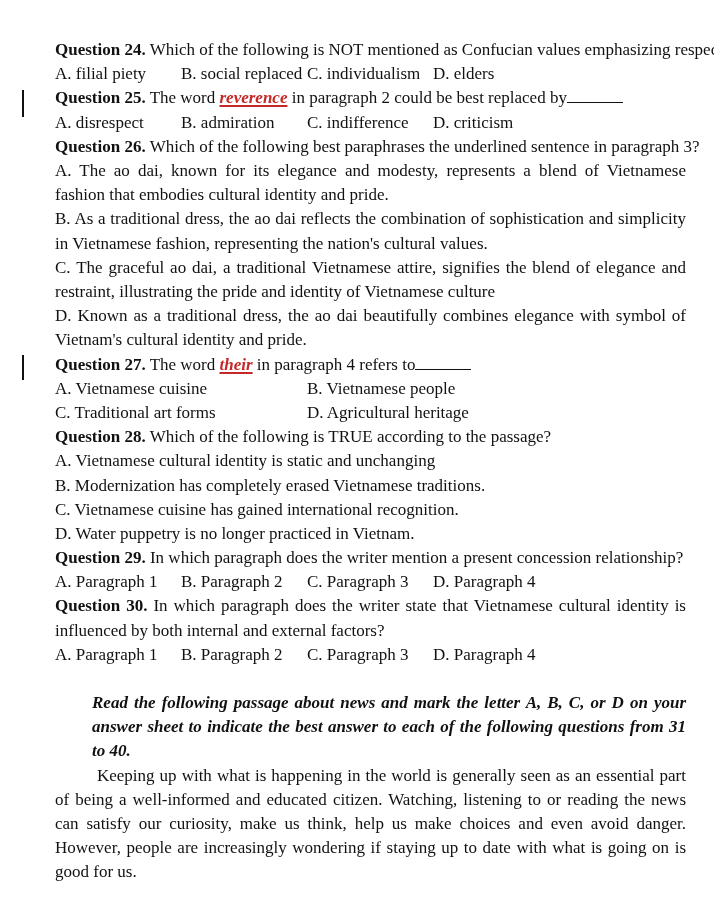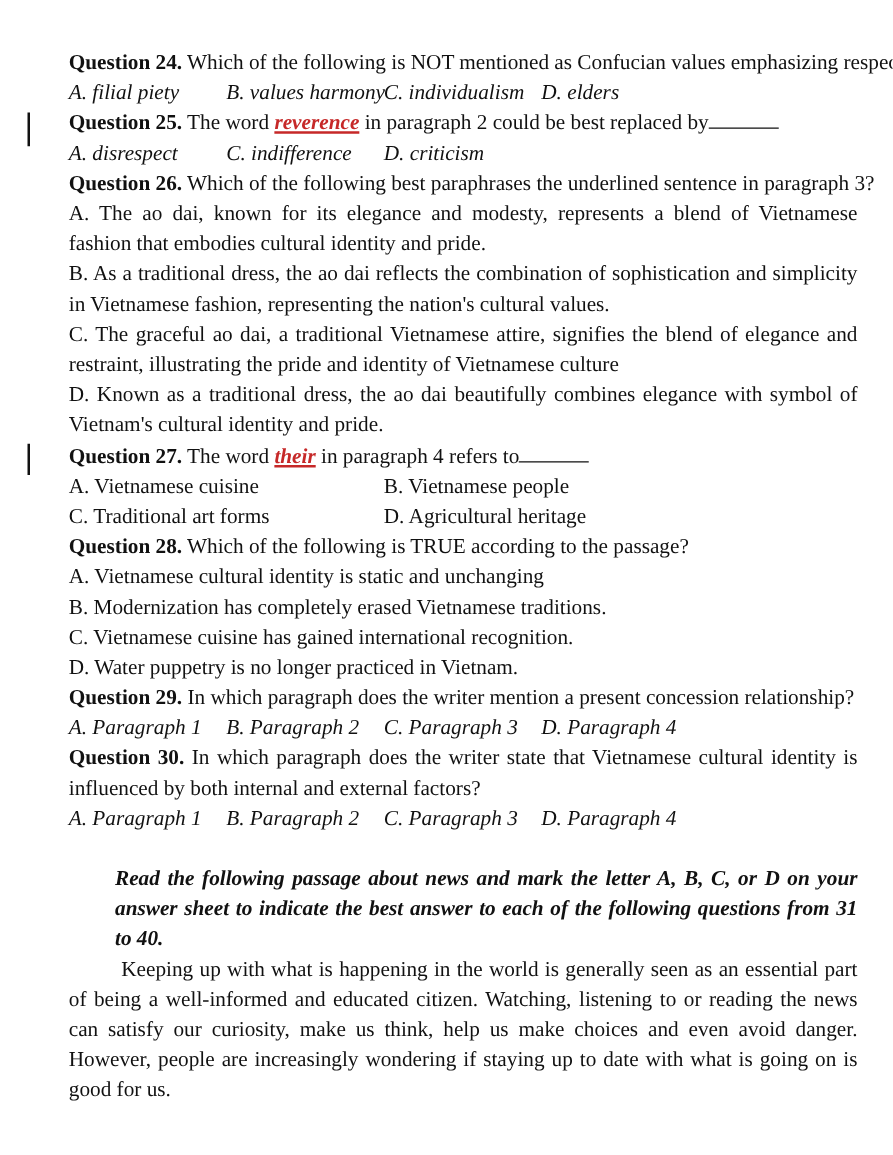--- a/index.html
+++ b/index.html
@@ -3,21 +3,21 @@
   <meta charset="utf-8">
   <style>
     html, body { margin: 0; padding: 0; background: #ffffff; }
     body { width: 714px; height: 924px; position: relative; overflow: hidden;
       font-family: "Liberation Serif", "DejaVu Serif", serif; color: #111; }
     .page { position: absolute; left: 55px; top: 38px; width: 631px; font-size: 17px; }
     .line { height: 24.2px; line-height: 24.2px; white-space: nowrap; position: relative; }
     .q-label { font-weight: bold; }
     .hl { color: #c62828; font-weight: bold; text-decoration: underline; text-decoration-color: #c62828; text-decoration-thickness: 2px; text-underline-offset: 2px; font-style: italic; }
     .blank { display: inline-block; width: 56px; border-bottom: 1px solid #111; height: 13px; vertical-align: baseline; }
-    .opts4 { display: flex; font-style: italic; }
+    .opts4 { display: flex; }
     .opts4 span { display: inline-block; }
     .opts4 .o1 { width: 126px; }
     .opts4 .o2 { width: 126px; }
     .opts4 .o3 { width: 126px; }
     .opts2 { display: flex; }
     .opts2 .o1 { width: 252px; }
     .change-bar { position: absolute; left: 22px; width: 1.5px; background: #111; }
     .instr { font-weight: bold; font-style: italic; margin-left: 37px; }
     .gap { height: 24px; }
     .indent { text-indent: 42px; }
@@ -29,30 +29,31 @@
 <div class="change-bar" style="top:90px;height:27px;"></div>
 <div class="change-bar" style="top:355px;height:25px;"></div>
 
 <div class="page">
 
   <div class="line">
     <span class="q-label">Question 24.</span><span> Which of the following is NOT mentioned as Confucian values emphasizing respect for?</span>
   </div>
   <div class="line opts4">
     <span class="o1">A. filial piety</span>
-    <span class="o2">B. values harmony</span>
+    <span class="o2">B. social replaced</span>
     <span class="o3">C. individualism</span>
     <span class="o4">D. elders</span>
   </div>
 
   <div class="line">
     <span class="q-label">Question 25.</span><span> The word </span><span class="hl">reverence</span><span> in paragraph 2 could be best replaced by</span><span class="blank"></span>
   </div>
   <div class="line opts4">
     <span class="o1">A. disrespect</span>
+    <span class="o2">B. admiration</span>
     <span class="o3">C. indifference</span>
     <span class="o4">D. criticism</span>
   </div>
 
   <div class="line">
     <span class="q-label">Question 26.</span><span> Which of the following best paraphrases the underlined sentence in paragraph 3?</span>
   </div>
   <div class="para">A. The ao dai, known for its elegance and modesty, represents a blend of Vietnamese fashion that embodies cultural identity and pride.</div>
   <div class="para">B. As a traditional dress, the ao dai reflects the combination of sophistication and simplicity in Vietnamese fashion, representing the nation's cultural values.</div>
   <div class="para">C. The graceful ao dai, a traditional Vietnamese attire, signifies the blend of elegance and restraint, illustrating the pride and identity of Vietnamese culture</div>

